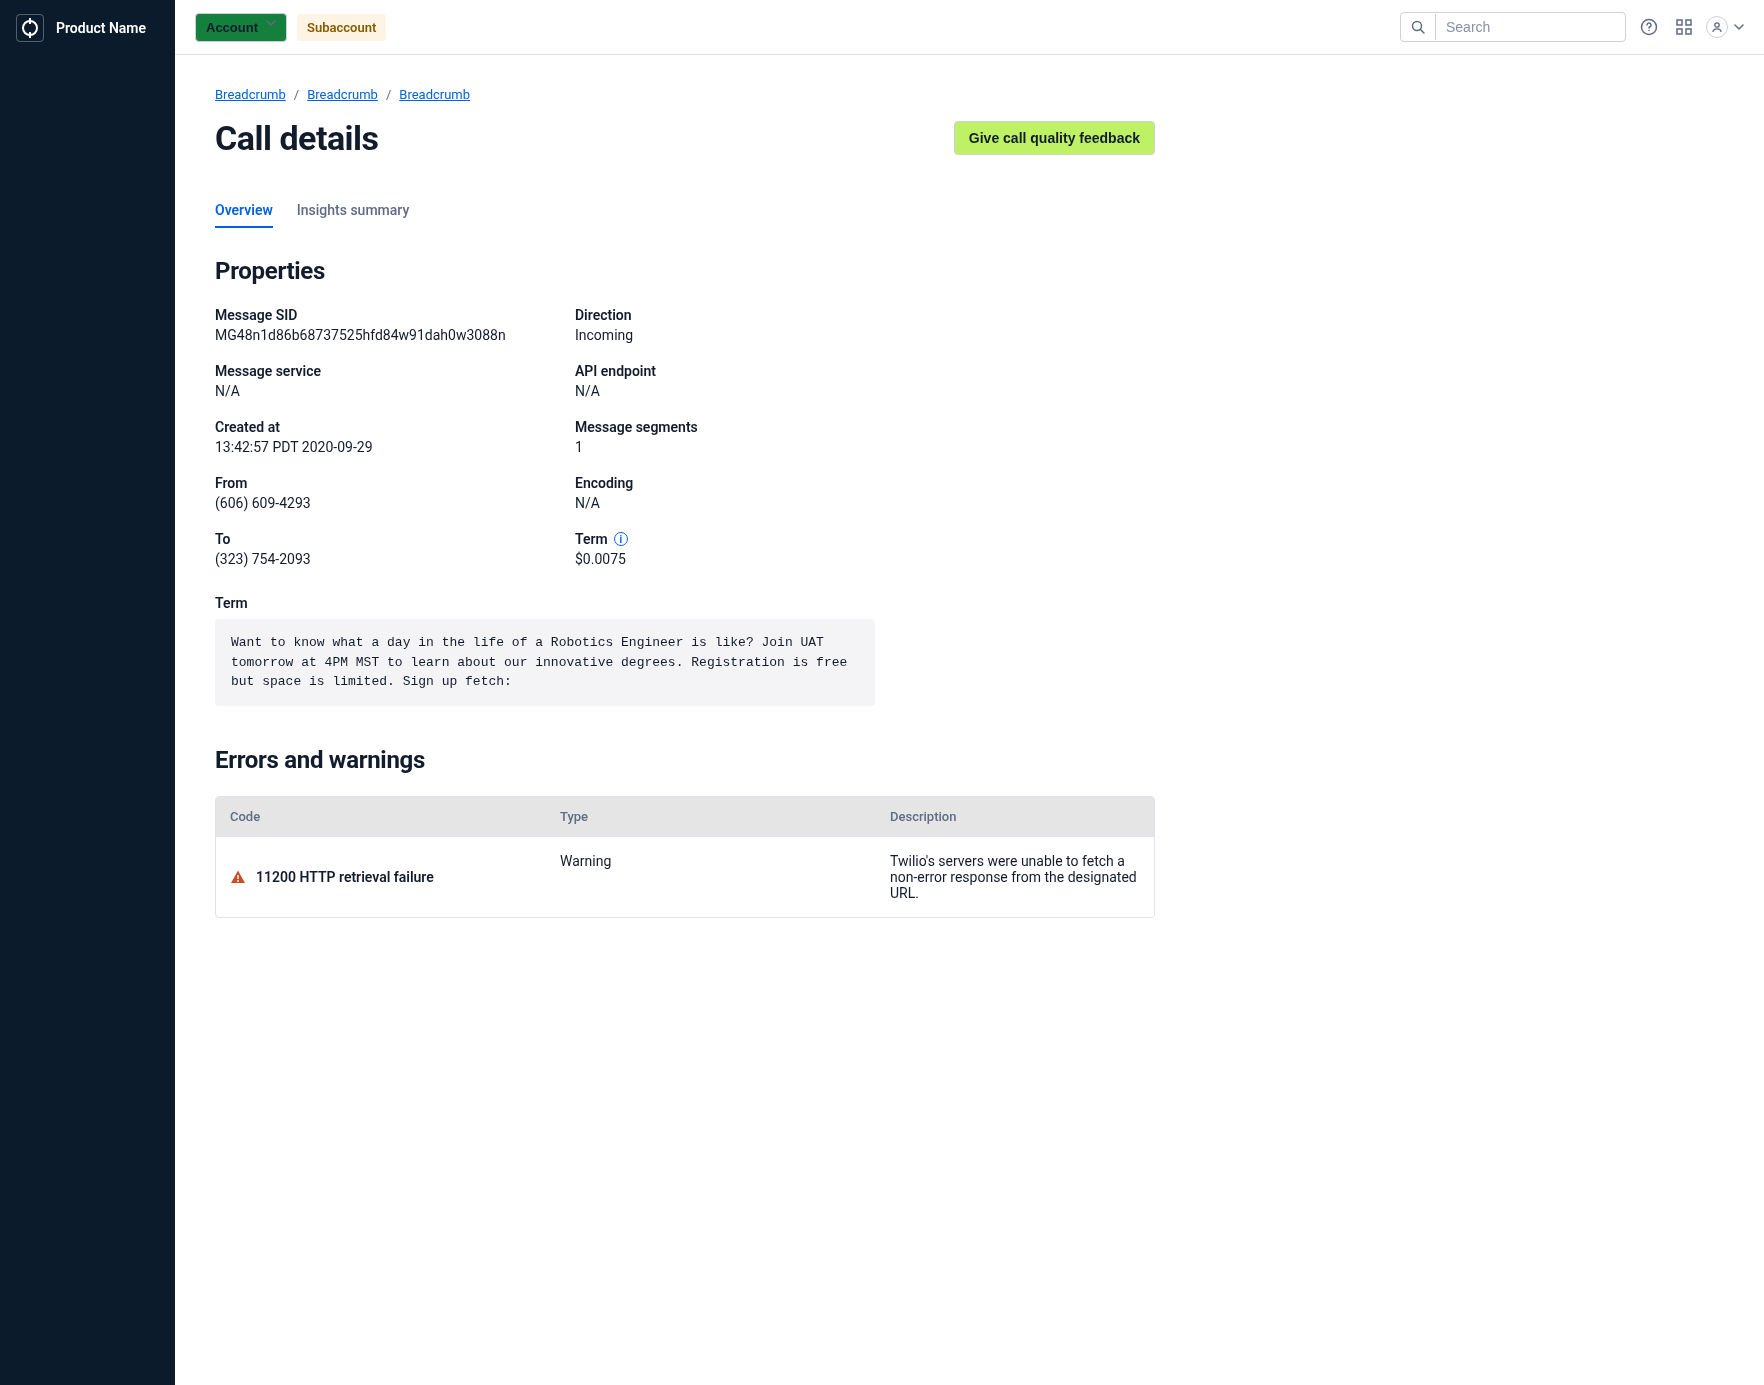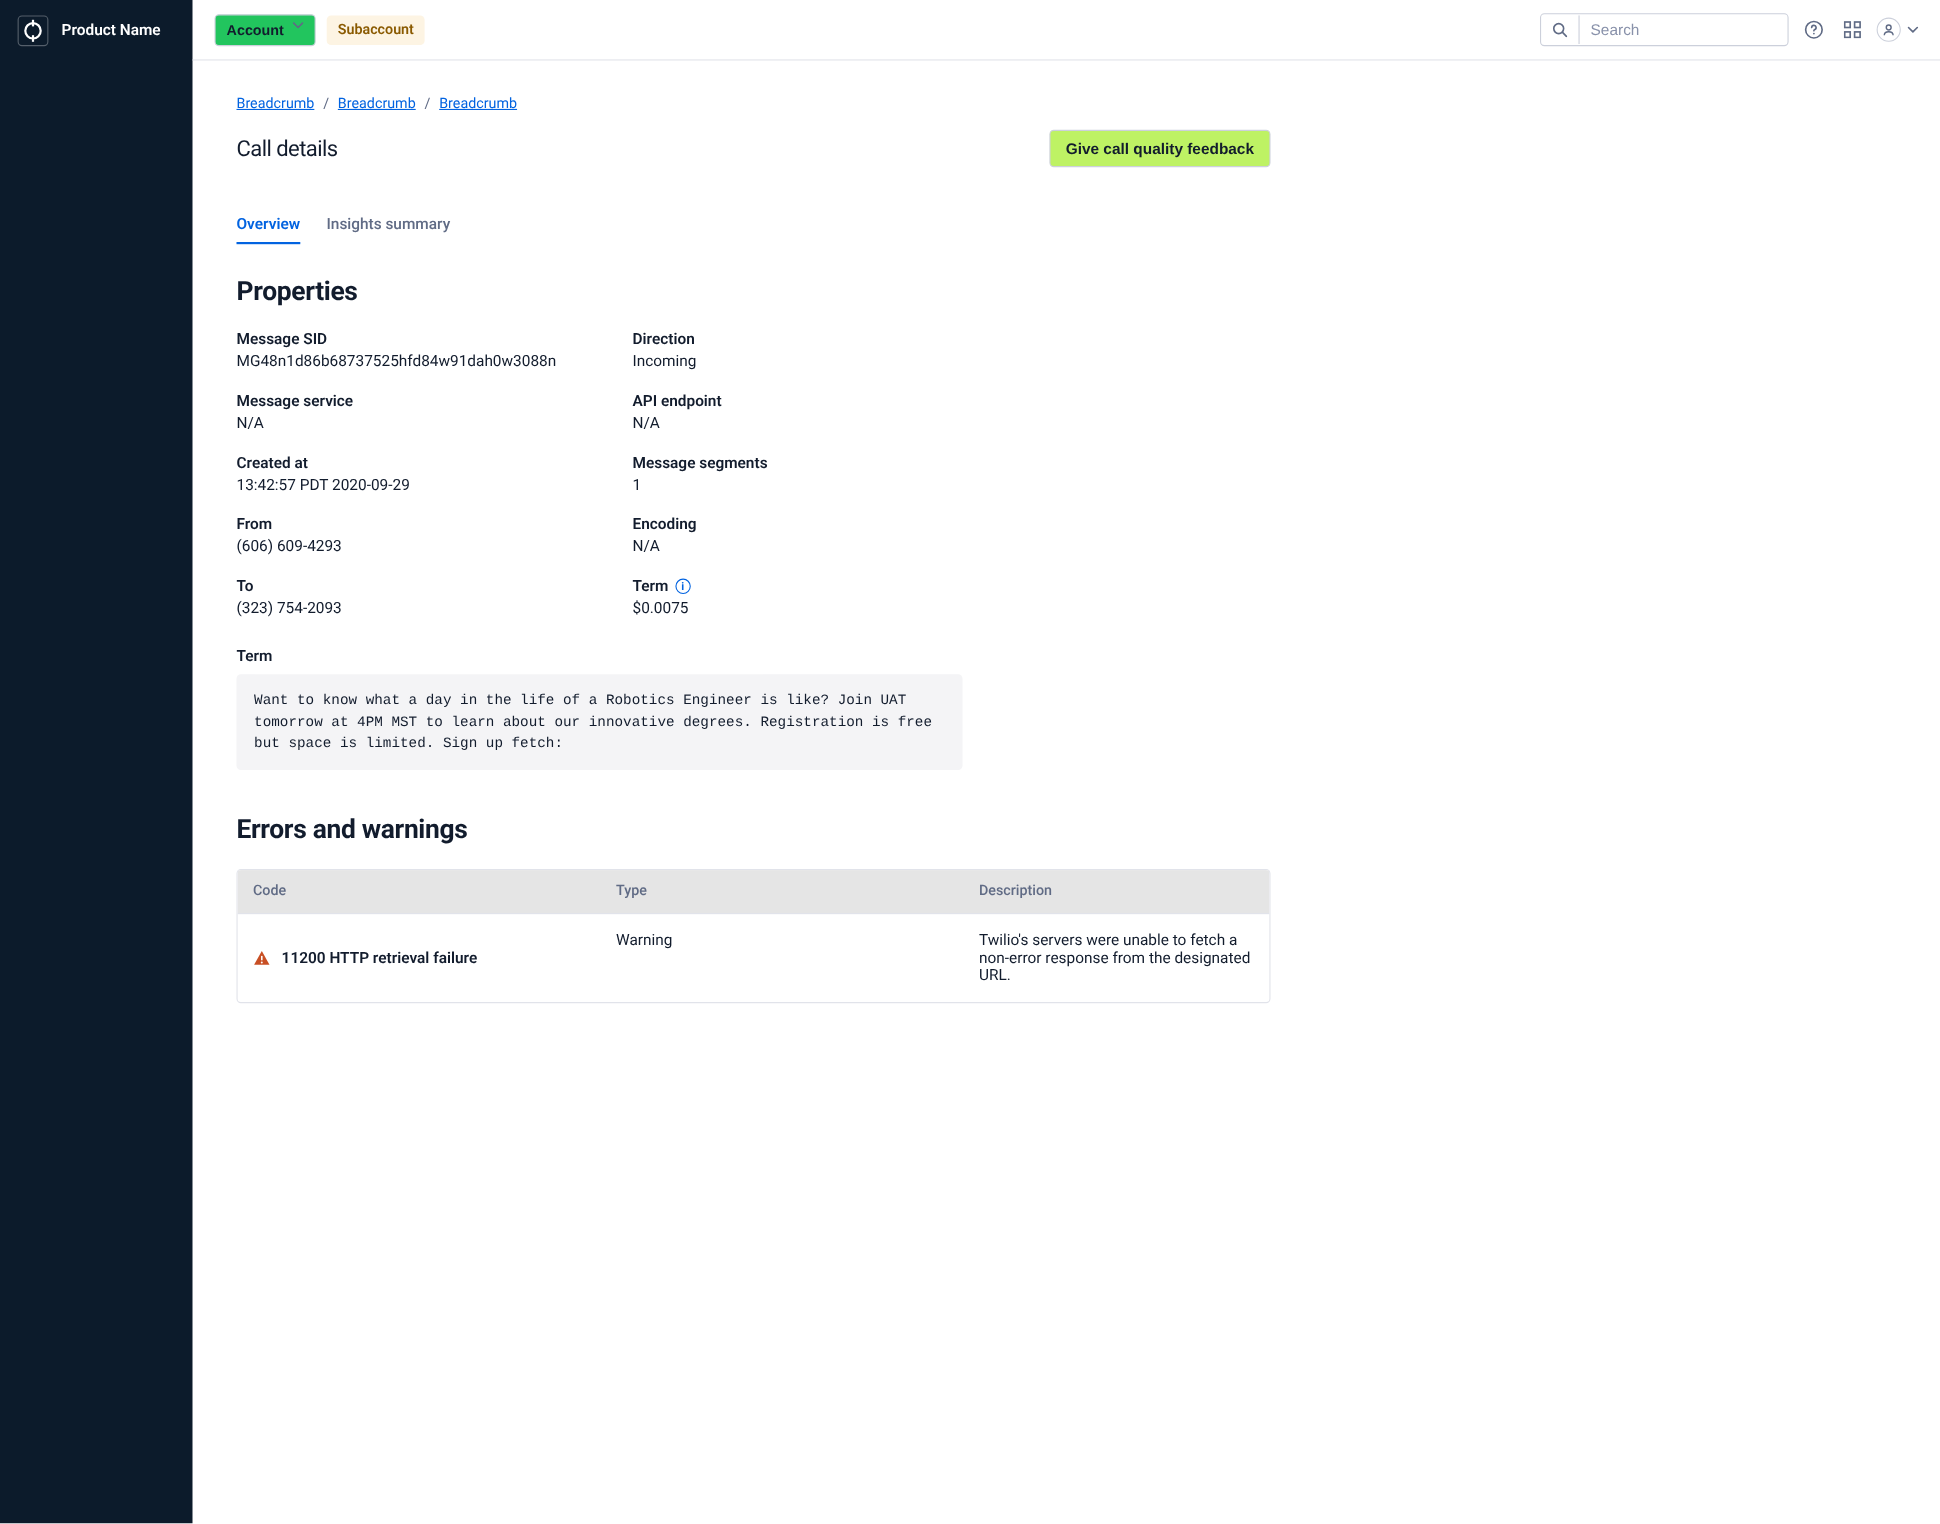--- a/index.html
+++ b/index.html
@@ -8,36 +8,36 @@
 .sidebar { width: 175px; background: #0c1b2b; flex-shrink: 0; }
 .sidebar-header { display: flex; align-items: center; padding: 14px 16px; gap: 12px; }
 .logo-box { width: 28px; height: 28px; border: 1px solid rgba(255,255,255,0.3); border-radius: 4px; display: flex; align-items: center; justify-content: center; }
 .logo-ring { width: 16px; height: 16px; border: 2px solid #fff; border-radius: 50%; position: relative; }
 .logo-ring::before, .logo-ring::after { content: ''; position: absolute; background: #fff; }
 .logo-ring::before { width: 2px; height: 6px; left: 5px; top: -4px; }
 .logo-ring::after { width: 2px; height: 6px; left: 5px; bottom: -4px; }
 .product-name { color: #fff; font-weight: 600; font-size: 14px; }
 .main { flex: 1; display: flex; flex-direction: column; }
 .topbar { display: flex; align-items: center; padding: 12px 20px; border-bottom: 1px solid #e1e3ea; gap: 10px; }
-.account-btn { display: inline-flex; gap: 8px; border: 1px solid #ccd0db; background: #22c55e; border-radius: 4px; padding: 6px 10px; font-size: 13px; font-weight: 600; cursor: pointer; color: #121c2d; }
+.account-btn { display: inline-flex; gap: 8px; border: 1px solid #ccd0db; background: #15803d; border-radius: 4px; padding: 6px 10px; font-size: 13px; font-weight: 600; cursor: pointer; color: #121c2d; }
 .subaccount-badge { display: inline-flex; align-items: center; background: #fdf4e3; color: #8a5a00; border-radius: 4px; padding: 6px 10px; font-size: 13px; font-weight: 600; }
 .topbar-spacer { flex: 1; }
 .search-wrap { display: flex; align-items: center; border: 1px solid #ccd0db; border-radius: 4px; width: 226px; }
 .search-icon-box { padding: 6px 10px; border-right: 1px solid #ccd0db; color: #606b85; }
 .search-input { border: none; outline: none; padding: 6px 10px; font-size: 14px; flex: 1; background: transparent; }
 .search-input::placeholder { color: #8891aa; }
 .topbar-icon { color: #606b85; cursor: pointer; padding: 4px; }
 .user-wrap { display: flex; align-items: center; gap: 6px; cursor: pointer; color: #606b85; }
 .user-circle { width: 22px; height: 22px; border: 1px solid #ccd0db; border-radius: 50%; display: flex; align-items: center; justify-content: center; }
 .content { padding: 32px 40px; max-width: 1020px; }
 .breadcrumbs { display: flex; align-items: center; gap: 8px; font-size: 13px; margin-bottom: 16px; }
 .breadcrumb-link { color: #0263e0; text-decoration: underline; cursor: pointer; }
 .breadcrumb-sep { color: #606b85; }
 .page-header { display: flex; align-items: center; justify-content: space-between; margin-bottom: 36px; }
-.page-title { font-size: 20px; font-weight: 400; letter-spacing: -0.5px; }
+.page-title { font-size: 34px; font-weight: 700; letter-spacing: -0.5px; }
 .feedback-btn { border: 1px solid #ccd0db; background: #bef264; border-radius: 4px; padding: 8px 14px; font-size: 14px; font-weight: 600; cursor: pointer; color: #121c2d; }
 .tabs { display: flex; gap: 24px; border-bottom: 1px solid transparent; margin-bottom: 28px; }
 .tab { padding: 8px 0; font-size: 14px; font-weight: 500; color: #606b85; cursor: pointer; border-bottom: 2px solid transparent; }
 .tab.active { color: #0263e0; border-bottom-color: #0263e0; font-weight: 600; }
 .section-title { font-size: 24px; font-weight: 700; margin-bottom: 22px; letter-spacing: -0.3px; }
 .props-grid { display: grid; grid-template-columns: 340px 1fr; column-gap: 20px; row-gap: 20px; margin-bottom: 28px; }
 .prop { }
 .prop-label { font-weight: 600; font-size: 14px; margin-bottom: 4px; }
 .prop-value { font-size: 14px; color: #121c2d; }
 .prop-info { display: inline-flex; align-items: center; gap: 6px; }

